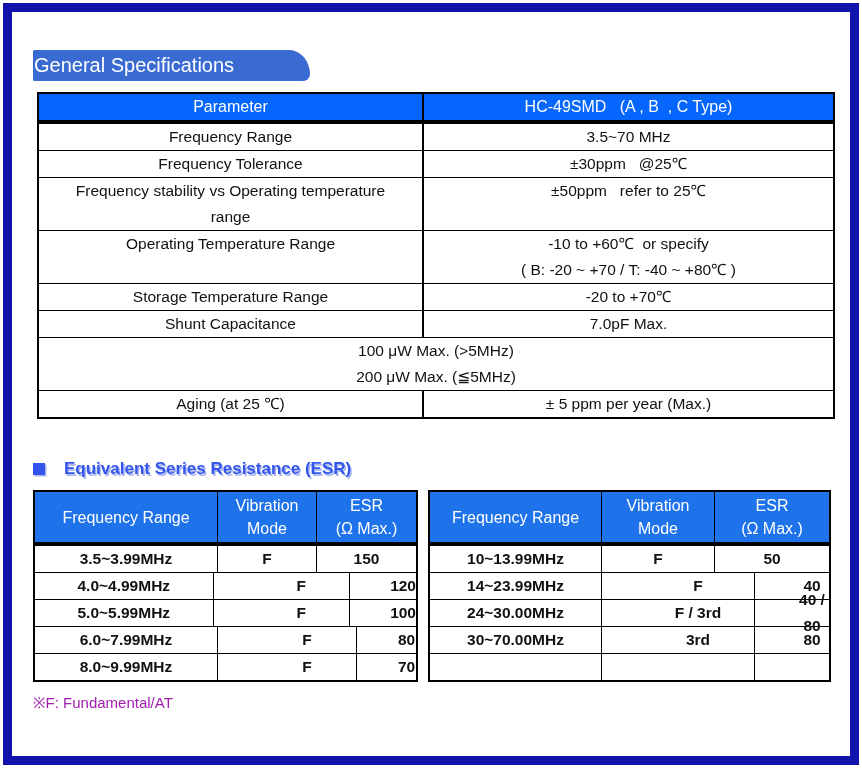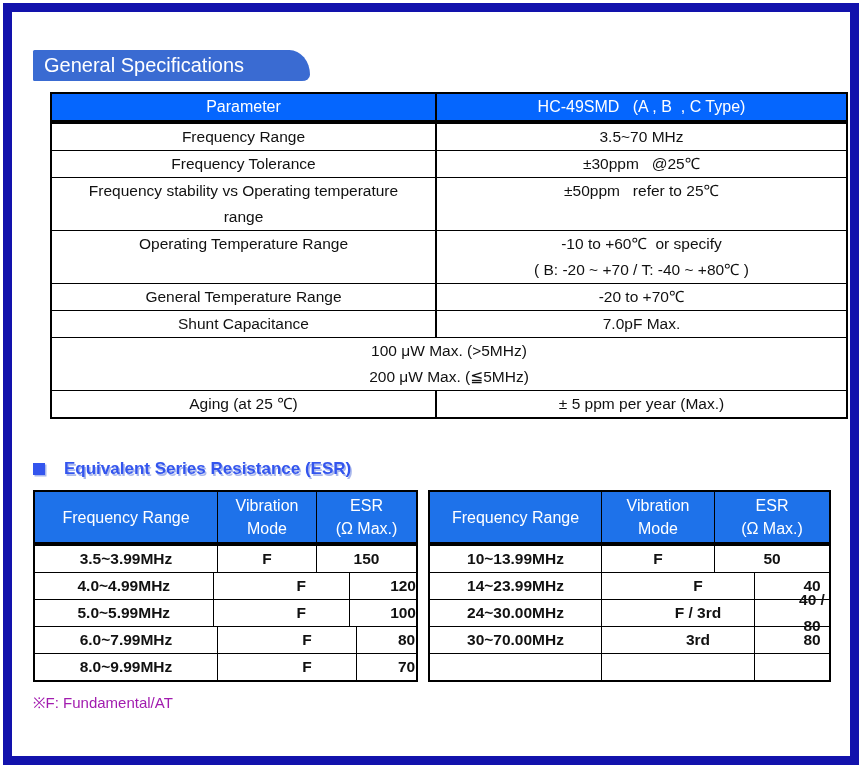--- a/index.html
+++ b/index.html
@@ -7,27 +7,27 @@
   .page {
     position:relative; width:862px; height:768px; background:#ffffff;
     font-family:"Liberation Sans", sans-serif; color:#111; overflow:hidden;
   }
   .frame { position:absolute; inset:3px; border:9px solid #1212AC; pointer-events:none; }
 
   
   .banner {
     position:absolute; left:33px; top:50px; width:277px; height:31px;
     background:#3A6BD2; color:#fff; font-size:20px; line-height:31px;
-    padding-left:11px; box-sizing:border-box;
+    padding-left:1px; box-sizing:border-box;
     border-radius:2px 26px 10px 2px / 2px 31px 8px 2px;
   }
 
   
   .gtable {
-    position:absolute; left:50px; top:92px; width:798px;
+    position:absolute; left:37px; top:92px; width:798px;
     border:2px solid #000; box-sizing:border-box; background:#fff;
   }
   .grow { display:flex; }
   .grow.sep { border-top:1.5px solid #000; }
   .grow.h1 { height:26px; }
   .grow.h2 { height:52px; }
   .ghead { background:#0566FE; color:#fff; border-bottom:4px solid #000; height:26px; }
   .gcell {
     display:flex; align-items:center; justify-content:center; text-align:center;
     box-sizing:border-box; white-space:pre-line; font-size:15.5px; line-height:26px;
@@ -92,21 +92,21 @@
       <div class="gcell c1">Frequency stability vs Operating temperature
 range</div>
       <div class="gcell c2 vtop">±50ppm&nbsp;&nbsp;&nbsp;refer to 25℃</div>
     </div>
     <div class="grow h2 sep">
       <div class="gcell c1 vtop">Operating Temperature Range</div>
       <div class="gcell c2">-10 to +60℃&nbsp; or specify
 ( B: -20 ~ +70 / T: -40 ~ +80℃ )</div>
     </div>
     <div class="grow h1 sep">
-      <div class="gcell c1">General Temperature Range</div>
+      <div class="gcell c1">Storage Temperature Range</div>
       <div class="gcell c2">-20 to +70℃</div>
     </div>
     <div class="grow h1 sep">
       <div class="gcell c1">Shunt Capacitance</div>
       <div class="gcell c2">7.0pF Max.</div>
     </div>
     <div class="grow h2 sep">
       <div class="gcell c2">100 μW Max. (&gt;5MHz)
 200 μW Max. (≦5MHz)</div>
     </div>

